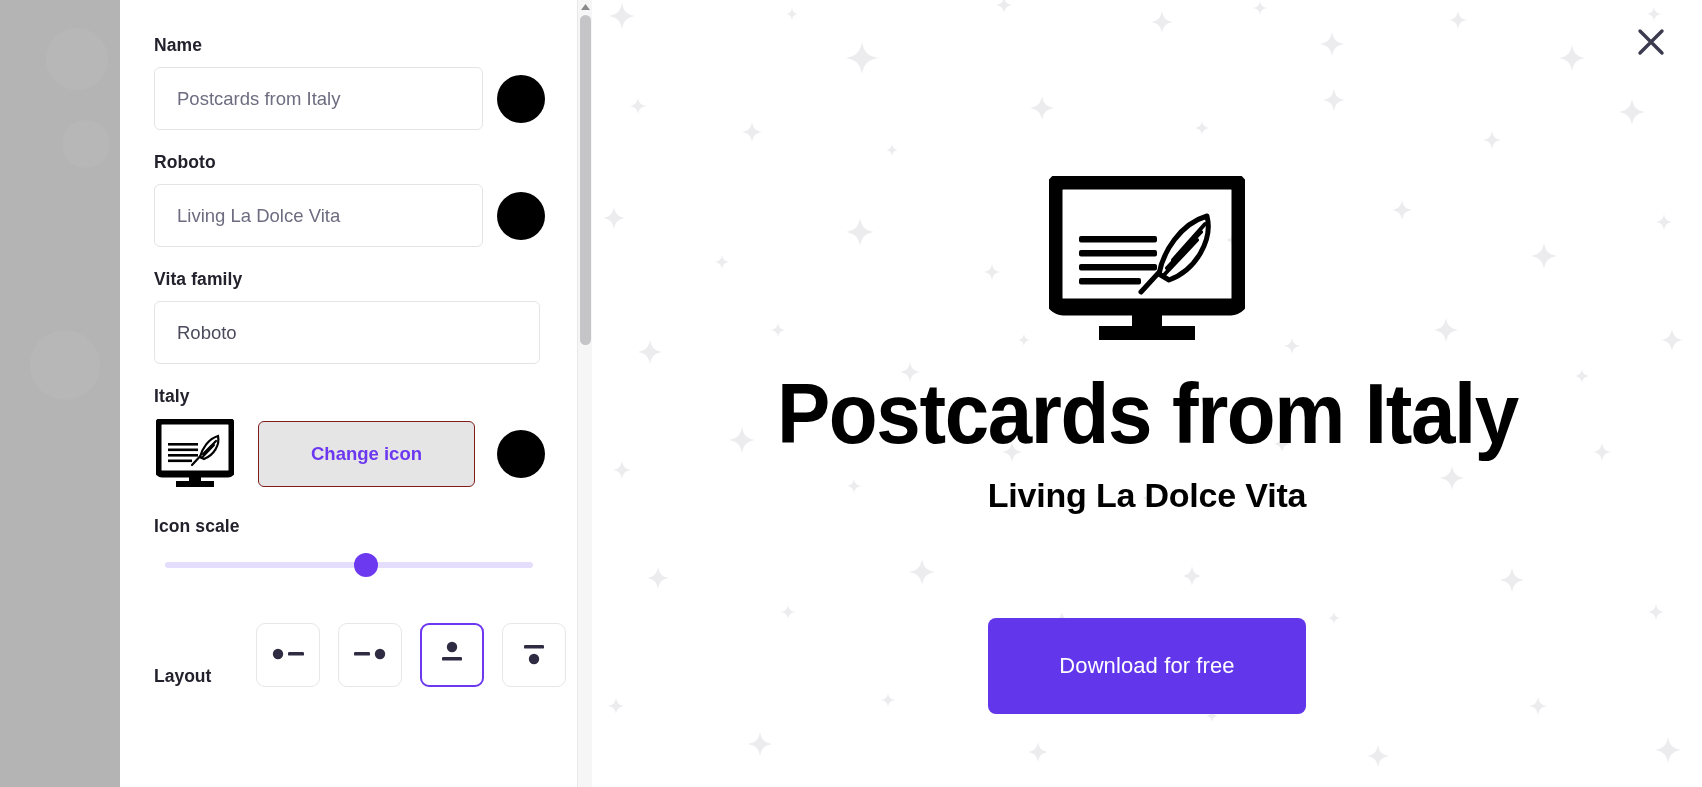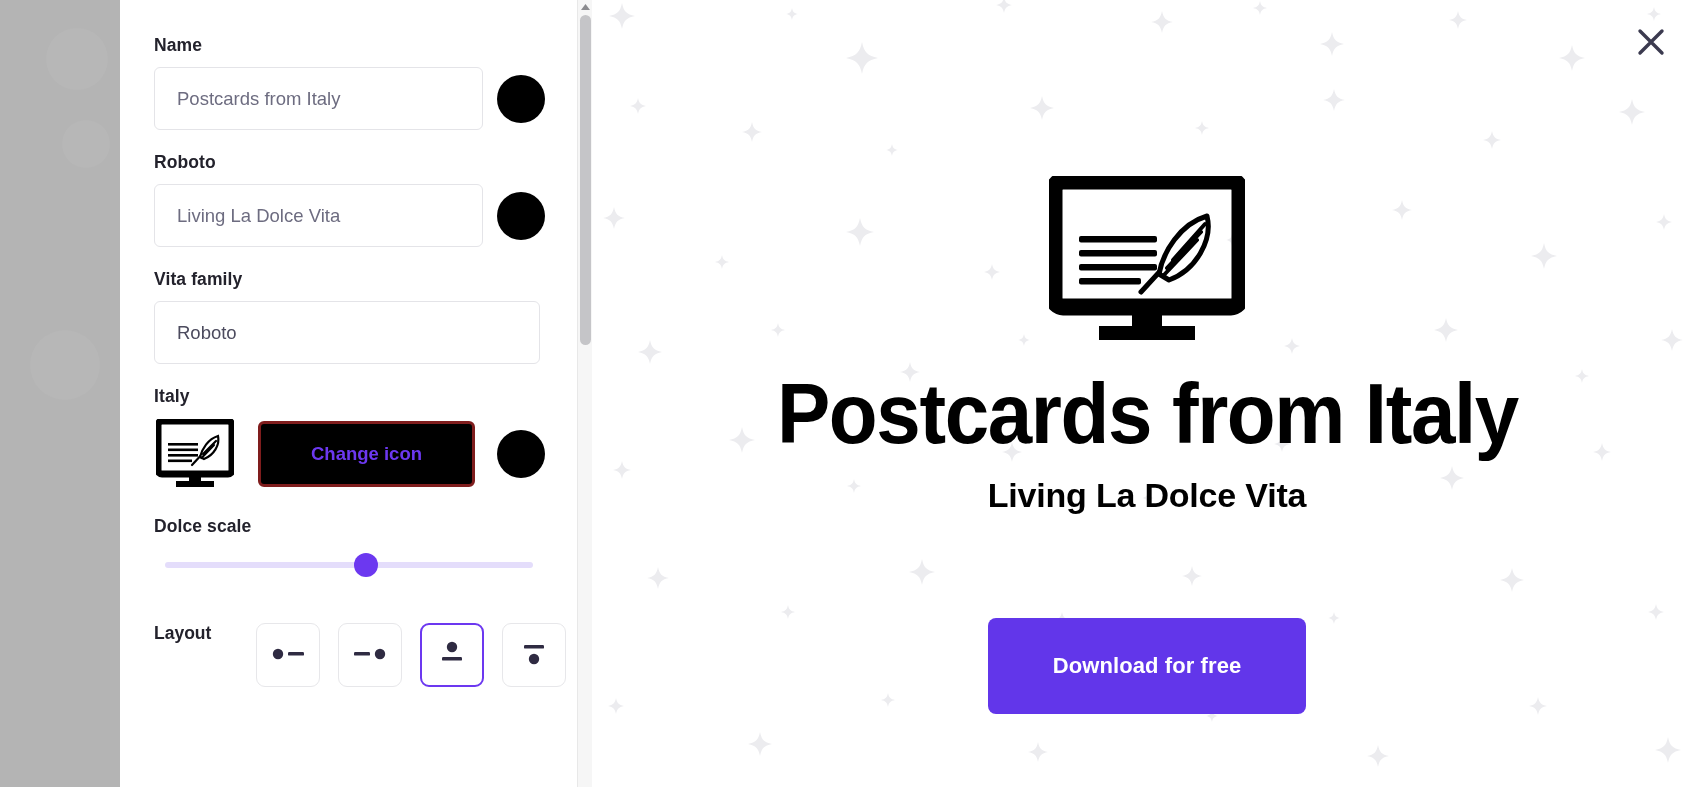--- a/index.html
+++ b/index.html
@@ -107,23 +107,23 @@
     height: 72px;
     display: flex;
     align-items: center;
     justify-content: center;
     flex: none;
   }
 
   .change-icon-btn {
     width: 218px;
     height: 66px;
-    border: 3px solid #7f1d1d;
+    border: 1px solid #7f1d1d;
     border-radius: 6px;
-    background: #000000;
+    background: #e5e5e5;
     color: #6c38f0;
     font-family: "Liberation Sans", sans-serif;
     font-size: 18.5px;
     font-weight: bold;
     cursor: pointer;
   }
 
   
   .slider-wrap {
     position: relative;
@@ -143,21 +143,21 @@
     top: 0;
     width: 24px; height: 24px;
     border-radius: 50%;
     background: #6c38f0;
     cursor: pointer;
   }
 
   
   .layout-row {
     display: flex;
-    align-items: flex-start;
+    align-items: flex-end;
     gap: 18px;
     margin-top: 46px;
   }
   .layout-label {
     font-size: 17.5px;
     font-weight: bold;
     color: #23222c;
     width: 84px;
     flex: none;
   }
@@ -259,21 +259,21 @@
     transform: translateX(-50%);
     top: 618px;
     width: 318px;
     height: 96px;
     border: none;
     border-radius: 8px;
     background: #6236ea;
     color: #ffffff;
     font-family: "Liberation Sans", sans-serif;
     font-size: 22px;
-    font-weight: bold;
+    font-weight: normal;
     cursor: pointer;
     letter-spacing: .1px;
   }
 </style>
 </head>
 <body>
 
 <div id="app">
 
   <div class="backdrop-ghost" style="left:46px;top:28px;width:62px;height:62px;"></div>
@@ -328,21 +328,21 @@
                   <path d="M47 35 L60 22 M45.5 39 L58 26"></path>
                 </g>
               </svg>
             </div>
             <button class="change-icon-btn">Change icon</button>
             <div class="swatch"></div>
           </div>
         </div>
 
         <div>
-          <div class="field-label">Dolce scale</div>
+          <div class="field-label">Icon scale</div>
           <div class="slider-wrap">
             <div class="slider-track"></div>
             <div class="slider-thumb" id="scale-thumb" style="left: 189.2px;"></div>
           </div>
         </div>
 
         <div class="layout-row">
           <div class="layout-label">Layout</div>
 
           <div class="layout-btn">

